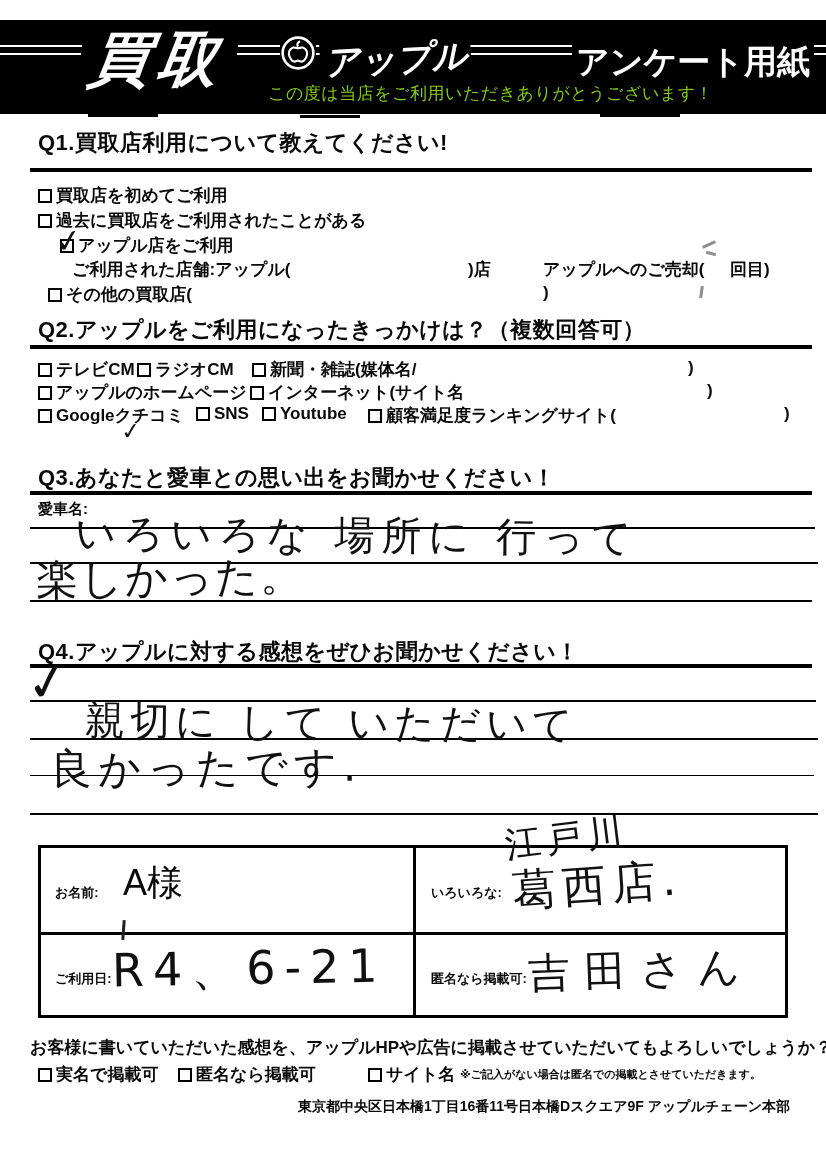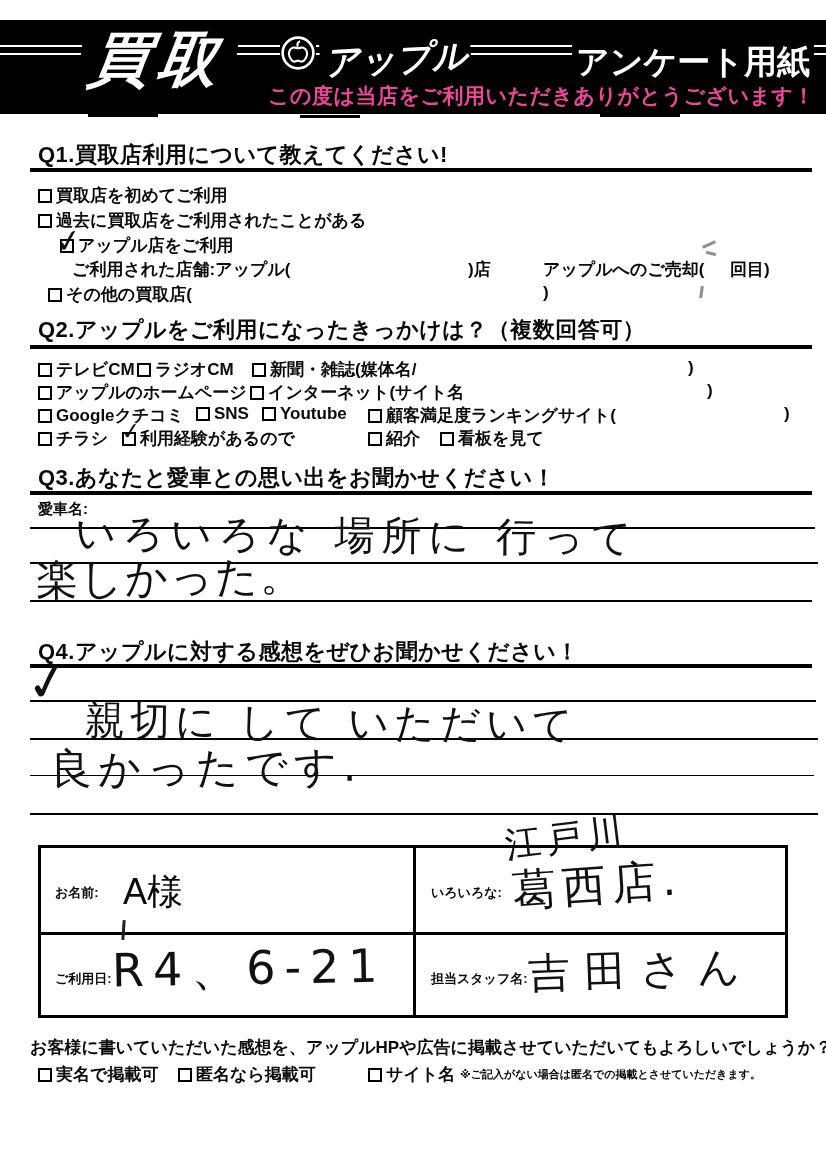--- a/index.html
+++ b/index.html
@@ -21,21 +21,21 @@
   .brand {
     position:absolute; left:320px; top:16px; z-index:2; background:#000; padding:0 4px;
     color:#fff; font-size:35px; font-weight:700; font-style:italic; transform:rotate(-3deg);
   }
   .ftitle {
     position:absolute; left:572px; top:20px; z-index:2; background:#000; padding:0 4px;
     color:#fff; font-size:33px; font-weight:800; letter-spacing:0px;
   }
   .thanks {
     position:absolute; left:268px; top:62px; z-index:2;
-    color:#ec4899; font-size:21px; font-weight:700; letter-spacing:0.5px;
+    color:#84cc16; font-size:17px; font-weight:400; letter-spacing:0.5px;
   }
   
   .qtitle { position:absolute; left:38px; font-size:22px; font-weight:800; letter-spacing:0.5px; }
   .qline  { position:absolute; left:30px; width:782px; height:4px; background:#000; }
   .thinline { position:absolute; height:2px; background:#000; }
   .lbl17 { font-size:17px; font-weight:700; white-space:nowrap; }
   .cb { display:inline-flex; align-items:center; white-space:nowrap; font-size:17px; font-weight:700; }
   .box { width:14px; height:14px; border:2px solid #000; display:inline-block; margin-right:4px; flex:none; }
   .row { position:absolute; white-space:nowrap; }
   .abs { position:absolute; }
@@ -69,21 +69,21 @@
     </span>
     <div class="brand">アップル</div>
     <div class="ftitle">アンケート用紙</div>
     <div class="thanks">この度は当店をご利用いただきありがとうございます！</div>
   </div>
 
   <div class="speck" style="left:88px;top:114px;width:70px;height:3px"></div>
   <div class="speck" style="left:300px;top:115px;width:60px;height:3px"></div>
   <div class="speck" style="left:600px;top:114px;width:80px;height:3px"></div>
 
-  <div class="qtitle" style="top:140px">Q1.買取店利用について教えてください!</div>
+  <div class="qtitle" style="top:128px">Q1.買取店利用について教えてください!</div>
   <div class="qline" style="top:168px"></div>
 
   <div class="row" style="left:38px;top:184px">
     <span class="cb">
       <span class="box"></span>
       <span>買取店を初めてご利用</span>
     </span>
   </div>
   <div class="row" style="left:60px;top:234px">
     <span class="cb">
@@ -162,38 +162,20 @@
       <span class="box"></span>
       <span>Youtube</span>
     </span>
     <span class="cb abs" style="left:330px">
       <span class="box"></span>
       <span>顧客満足度ランキングサイト(</span>
     </span>
     <span class="lbl17 abs" style="left:746px">)</span>
   </div>
 
-  <div class="row" style="left:38px;top:427px;width:752px;height:22px">
-    <span class="cb abs" style="left:0">
-      <span class="box"></span>
-      <span>チラシ</span>
-    </span>
-    <span class="cb abs" style="left:84px">
-      <span class="box"></span>
-      <span>利用経験があるので</span>
-    </span>
-    <span class="cb abs" style="left:330px">
-      <span class="box"></span>
-      <span>紹介</span>
-    </span>
-    <span class="cb abs" style="left:402px">
-      <span class="box"></span>
-      <span>看板を見て</span>
-    </span>
-  </div>
   <span class="hwcheck on" style="left:121px;top:418px;font-size:23px;transform:rotate(-6deg)"></span>
 
   <div class="qtitle" style="top:463px">Q3.あなたと愛車との思い出をお聞かせください！</div>
   <div class="qline" style="top:491px"></div>
   <div class="abs lbl17" style="left:38px;top:500px;font-size:15px">愛車名:</div>
 
   <div class="thinline" style="left:30px;top:527px;width:785px"></div>
   <div class="thinline" style="left:30px;top:562px;width:788px"></div>
   <div class="thinline" style="left:30px;top:600px;width:782px"></div>
 
@@ -210,24 +192,24 @@
   <div class="thinline" style="left:30px;top:775px;width:784px;height:1px"></div>
   <div class="thinline" style="left:30px;top:813px;width:788px"></div>
 
   <div class="hw" style="left:85px;top:695px;font-size:40px;letter-spacing:5px;transform:rotate(0.5deg)">親切に して いただいて</div>
   <div class="hw" style="left:50px;top:740px;font-size:42px;letter-spacing:6px;transform:rotate(-0.5deg)">良かったです.</div>
 
   <div class="itable">
     <div class="vdiv"></div>
     <div class="hdiv"></div>
     <div class="cell-label" style="left:14px;top:36px">お名前:</div>
-    <div class="abs" style="left:82px;top:20px;font-size:36px;font-weight:400">A様</div>
+    <div class="abs" style="left:82px;top:11px;font-size:36px;font-weight:400">A様</div>
     <div class="cell-label" style="left:390px;top:36px">いろいろな:</div>
     <div class="cell-label" style="left:14px;top:122px">ご利用日:</div>
-    <div class="cell-label" style="left:390px;top:122px">担当スタッフ名:</div>
+    <div class="cell-label" style="left:390px;top:122px">匿名なら掲載可:</div>
   </div>
 
   <div class="hw" style="left:505px;top:814px;font-size:36px;letter-spacing:5px;transform:rotate(-7deg)">江戸川</div>
   <div class="hw" style="left:512px;top:856px;font-size:44px;letter-spacing:6px;transform:rotate(-4deg)">葛西店.</div>
   <div class="hw" style="left:112px;top:938px;font-size:46px;letter-spacing:9px;transform:rotate(-1deg)">R4、6-21</div>
   <div class="hw" style="left:528px;top:942px;font-size:42px;letter-spacing:14px;transform:rotate(-2deg)">吉田さん</div>
   <div class="sm" style="left:122px;top:920px;width:3px;height:20px;background:#222;transform:rotate(4deg)"></div>
 
   <div class="abs" style="left:30px;top:1036px;font-size:17px;font-weight:800;white-space:nowrap">お客様に書いていただいた感想を、アップルHPや広告に掲載させていただいてもよろしいでしょうか？</div>
 
@@ -240,14 +222,15 @@
       <span class="box"></span>
       <span>匿名なら掲載可</span>
     </span>
     <span class="cb abs" style="left:330px">
       <span class="box"></span>
       <span>サイト名</span>
     </span>
     <span class="abs" style="left:422px;top:4px;font-size:11px;font-weight:800;white-space:nowrap">※ご記入がない場合は匿名での掲載とさせていただきます。</span>
   </div>
 
+  <div class="abs" style="left:38px;top:1098px;width:752px;text-align:right;font-size:14px;font-weight:800;white-space:nowrap">東京都中央区日本橋1丁目16番11号日本橋Dスクエア9F アップルチェーン本部</div>
 
 </div>
 
 </body></html>

